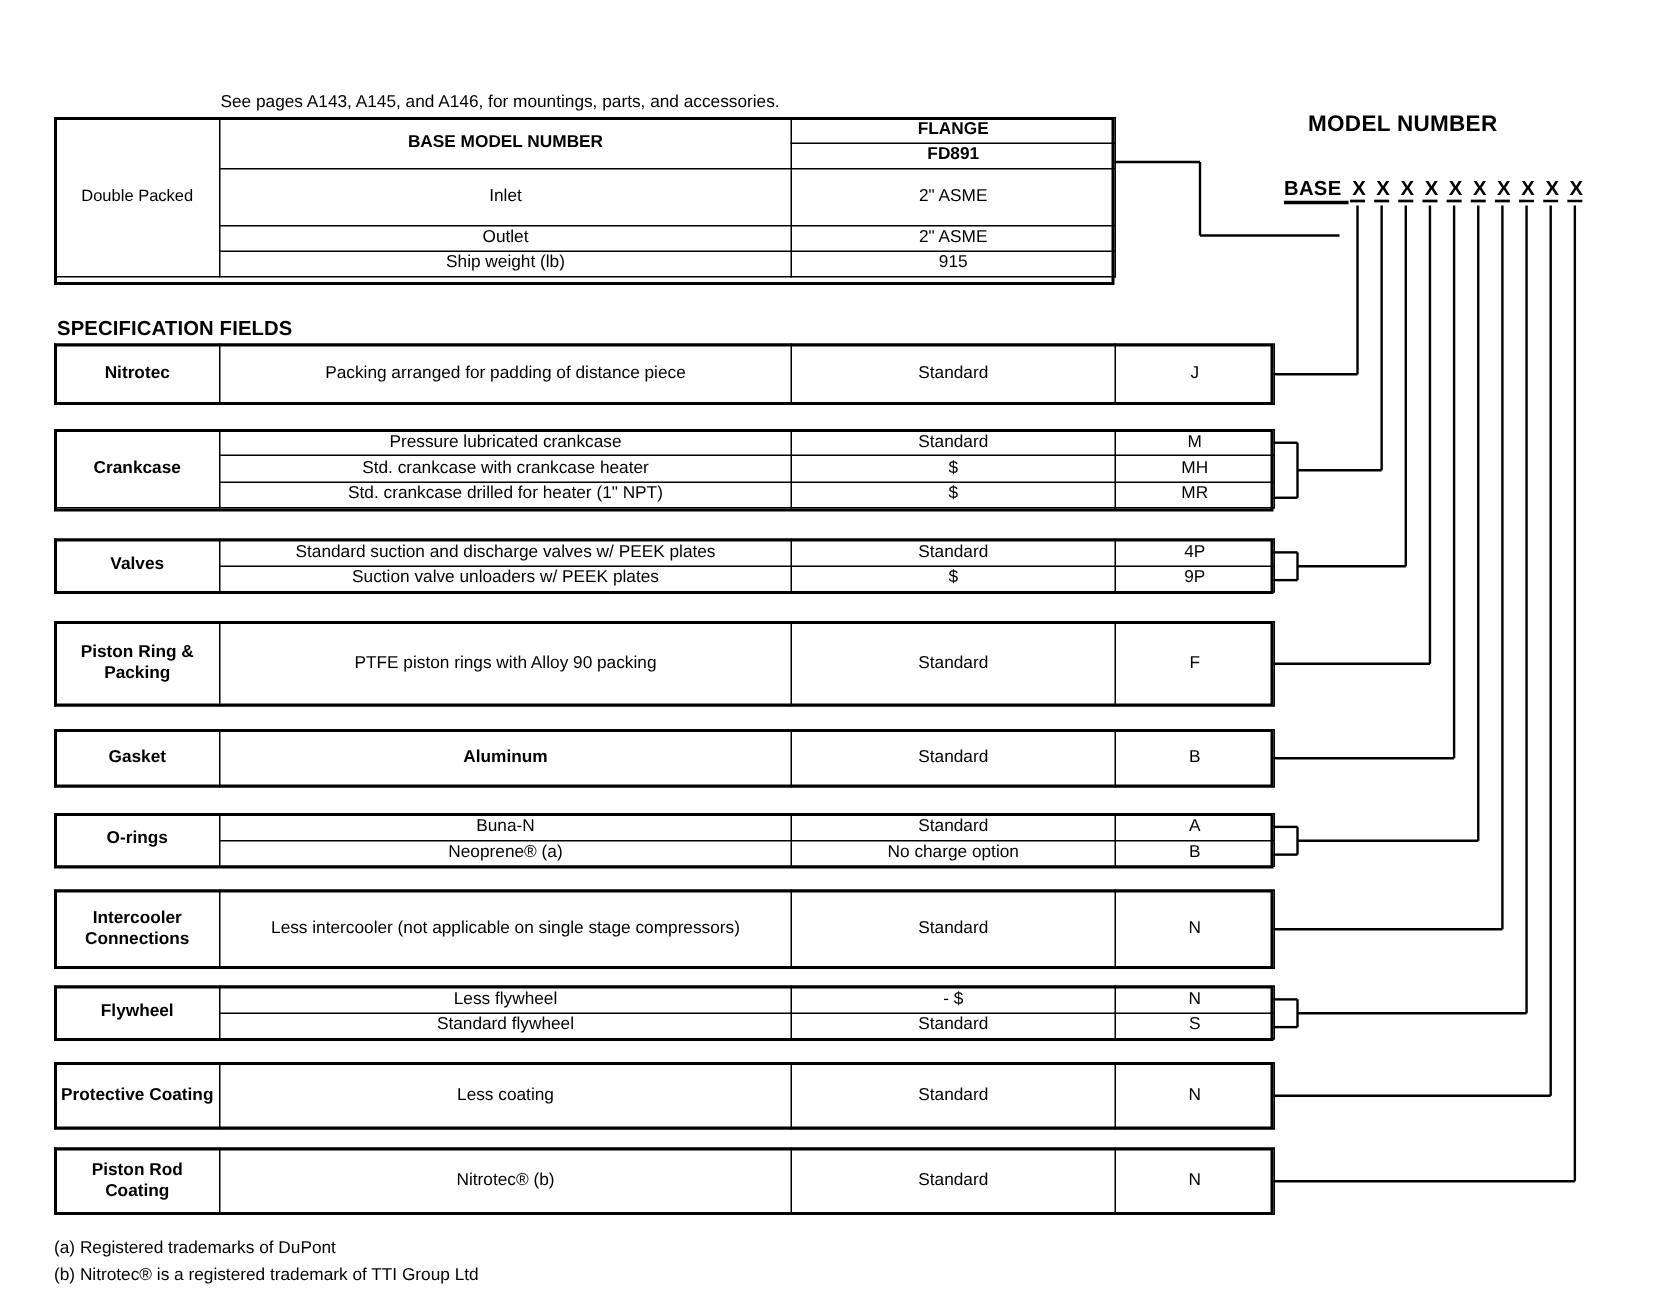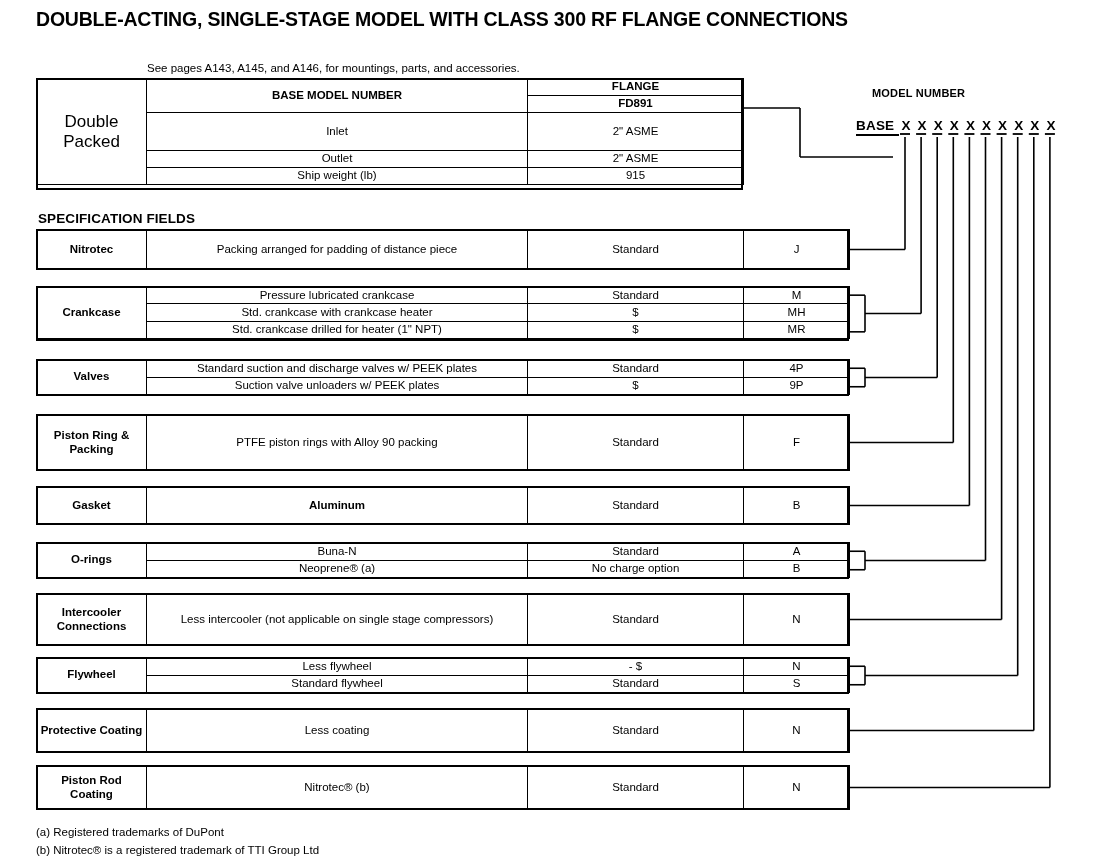--- a/index.html
+++ b/index.html
@@ -20,22 +20,22 @@
     position:absolute;left:147px;top:62px;
     font-size:11.5px;white-space:nowrap;
   }
 
   .spec-heading{
     position:absolute;left:38px;top:211px;
     font-size:13.5px;font-weight:bold;letter-spacing:0.1px;
   }
 
   .model-title{
-    position:absolute;left:872px;top:87px;
-    font-size:11px;font-weight:bold;letter-spacing:0.2px;
+    position:absolute;left:872px;top:74px;
+    font-size:15px;font-weight:bold;letter-spacing:0.2px;
     white-space:nowrap;
   }
   .base-label{
     position:absolute;left:856px;top:118px;
     font-size:13.5px;font-weight:bold;letter-spacing:0.2px;
   }
   .xrow{
     position:absolute;top:118px;left:900px;
     font-size:13.5px;font-weight:bold;
   }
@@ -80,21 +80,20 @@
   svg.links{
     position:absolute;left:0;top:0;width:1117px;height:864px;
     pointer-events:none;
   }
 </style>
 </head>
 <body>
 
 <div class="page">
 
-  <div class="title">DOUBLE-ACTING, SINGLE-STAGE MODEL WITH CLASS 300 RF FLANGE CONNECTIONS</div>
 
   <div class="note">See pages A143, A145, and A146, for mountings, parts, and accessories.</div>
 
   <div class="spec-heading">SPECIFICATION FIELDS</div>
 
   <div class="model-title">MODEL NUMBER</div>
   <div class="base-label">BASE</div>
   <div class="xrow" id="xslots">
       <span style="left: 0px;">X</span>
       <span style="left: 16.1px;">X</span>
@@ -109,21 +108,21 @@
     </div>
 
   <table class="tbl" id="base-table" style="left:36px;top:78px;width:707px;">
     <colgroup>
       <col style="width:110px">
         <col style="width:381px">
         <col style="width:216px">
     </colgroup>
     <tbody>
       <tr>
-        <td rowspan="5" class="lbl" style="font-weight:normal;font-size:17px;">Double Packed</td>
+        <td rowspan="5" class="lbl" style="font-weight:normal;font-size:11px;">Double Packed</td>
         <td rowspan="2" class="hdrleft" style="height:26px;">BASE MODEL NUMBER</td>
         <td class="hdr" style="height:16px;">FLANGE</td>
       </tr>
       <tr>
         <td class="hdr" style="height:16px;">FD891</td>
       </tr>
       <tr>
         <td class="left bot" style="height:37px;">Inlet</td>
         <td class="bot" style="height:37px;">2" ASME</td>
       </tr>

